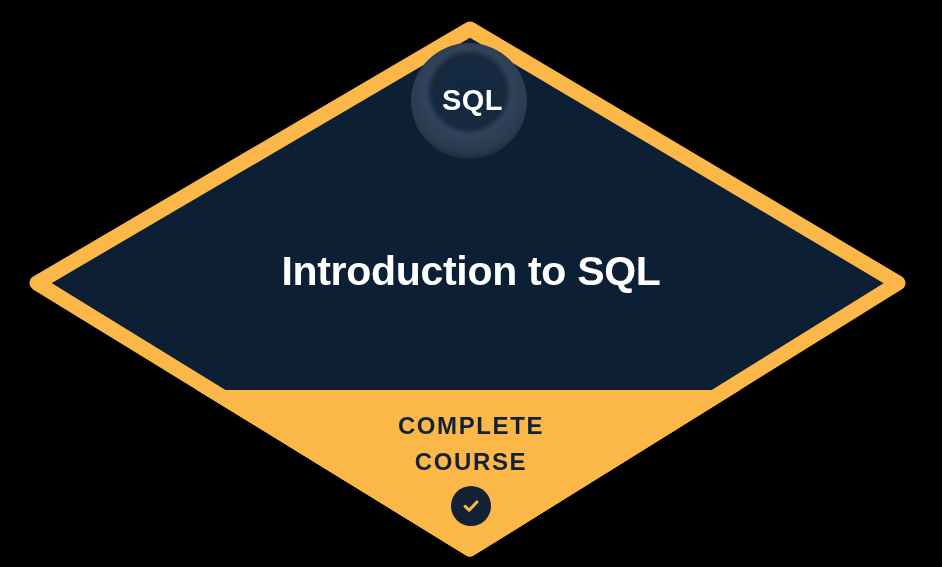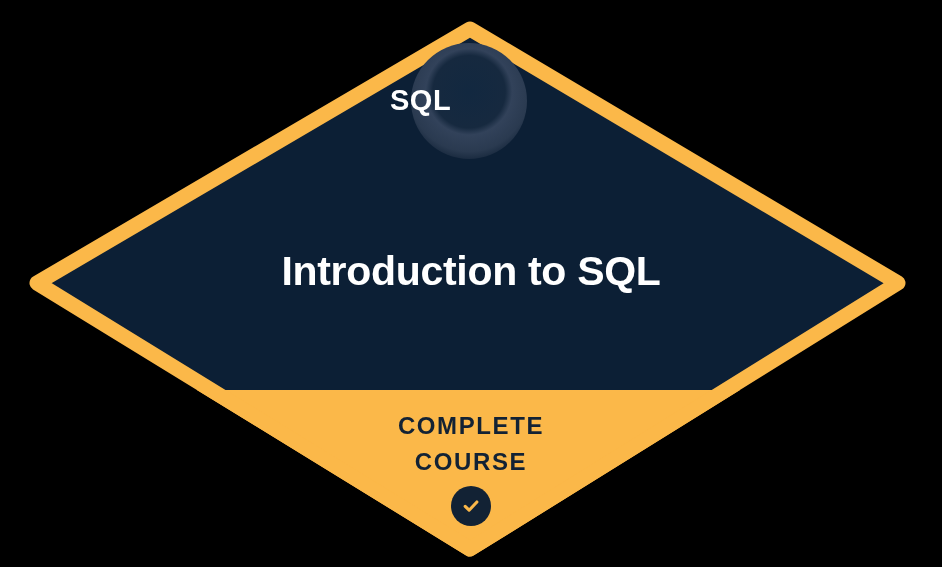--- a/index.html
+++ b/index.html
@@ -31,27 +31,28 @@
     position: absolute;
     left: 0;
     top: 0;
     width: 942px;
     height: 567px;
     pointer-events: none;
   }
   
   .sql-emblem {
     position: absolute;
-    left: 390px;
+    left: 414px;
     top: 43px;
     width: 117px;
     height: 117px;
     border-radius: 50%;
     display: flex;
     align-items: center;
+    justify-content: center;
   }
   .sql-emblem-label {
     color: #ffffff;
     font-size: 29px;
     font-weight: bold;
     letter-spacing: 0.5px;
     line-height: 1;
     font-family: "Liberation Sans", sans-serif;
     position: relative;
     top: -1px;

